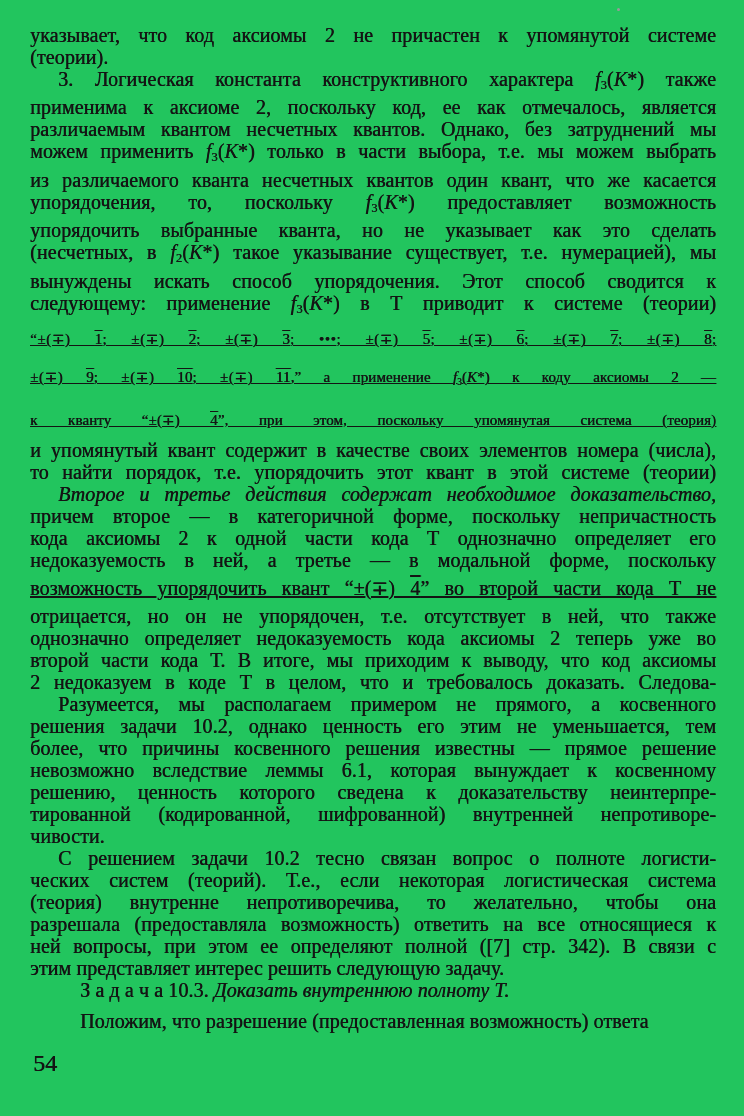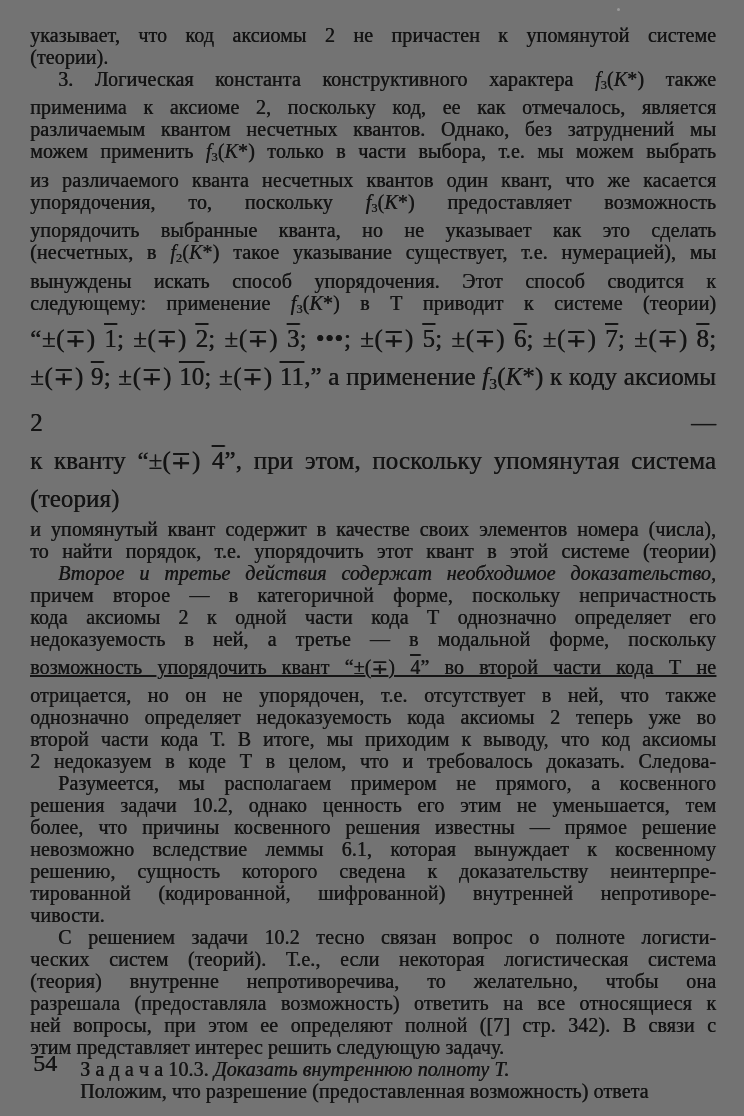--- a/index.html
+++ b/index.html
@@ -6,42 +6,42 @@
   body {
     width: 744px; height: 1116px;
     background: #ffffff;
     overflow: hidden;
     position: relative;
     font-family: "Liberation Serif", "DejaVu Serif", serif;
     color: #141414;
   }
   .page {
     position: absolute; inset: 0;
-    background: #737373;
+    background: #22c55e;
   }
   .text-block {
     position: absolute;
     left: 30px; top: 24px; width: 686px;
     font-size: 20px;
     line-height: 22px;
     text-shadow: 0.45px 0 0 currentColor; 
     letter-spacing: 0.1px;
   }
   .para { margin: 0; }
   .line {
     text-align: justify;
     text-align-last: justify;
     white-space: normal;
   }
   .line.last { text-align-last: left; }
   .line.indent { text-indent: 28px; }
   .line.big-indent { text-indent: 50px; }
-  .line.fm-line { line-height: 38px; font-size: 25px; }
+  .line.fm-line { line-height: 38px; font-size: 15px; text-decoration: underline; }
   .line.roomy { line-height: 34px; text-decoration: underline; }
-  .line.gap-top { }
+  .line.gap-top { margin-top: 9px; }
   .i { font-style: italic; }
   .sub {
     font-size: 0.62em;
     vertical-align: -0.28em;
   }
   .ov { text-decoration: overline; }
   .fm { letter-spacing: 0.6px; }
   .page-number {
     position: absolute;
     left: 33px; top: 1050px;
@@ -92,21 +92,21 @@
         <div class="line"><span>отрицается, но он не упорядочен, т.е. отсутствует в ней, что также</span></div>
         <div class="line"><span>однозначно определяет недоказуемость кода аксиомы 2 теперь уже во</span></div>
         <div class="line"><span>второй части кода Т. В итоге, мы приходим к выводу, что код аксиомы</span></div>
         <div class="line"><span>2 недоказуем в коде Т в целом, что и требовалось доказать. Следова-</span></div>
       </div>
       <div class="para">
         <div class="line indent"><span>Разумеется, мы располагаем примером не прямого, а косвенного</span></div>
         <div class="line"><span>решения задачи 10.2, однако ценность его этим не уменьшается, тем</span></div>
         <div class="line"><span>более, что причины косвенного решения известны — прямое решение</span></div>
         <div class="line"><span>невозможно вследствие леммы 6.1, которая вынуждает к косвенному</span></div>
-        <div class="line"><span>решению, сущность которого сведена к доказательству неинтерпре-</span></div>
+        <div class="line"><span>решению, ценность которого сведена к доказательству неинтерпре-</span></div>
         <div class="line"><span>тированной (кодированной, шифрованной) внутренней непротиворе-</span></div>
         <div class="line last"><span>чивости.</span></div>
       </div>
       <div class="para">
         <div class="line indent"><span>С решением задачи 10.2 тесно связан вопрос о полноте логисти-</span></div>
         <div class="line"><span>ческих систем (теорий). Т.е., если некоторая логистическая система</span></div>
         <div class="line"><span>(теория) внутренне непротиворечива, то желательно, чтобы она</span></div>
         <div class="line"><span>разрешала (предоставляла возможность) ответить на все относящиеся к</span></div>
         <div class="line"><span>ней вопросы, при этом ее определяют полной ([7] стр. 342). В связи с</span></div>
         <div class="line last"><span>этим представляет интерес решить следующую задачу.</span></div>

